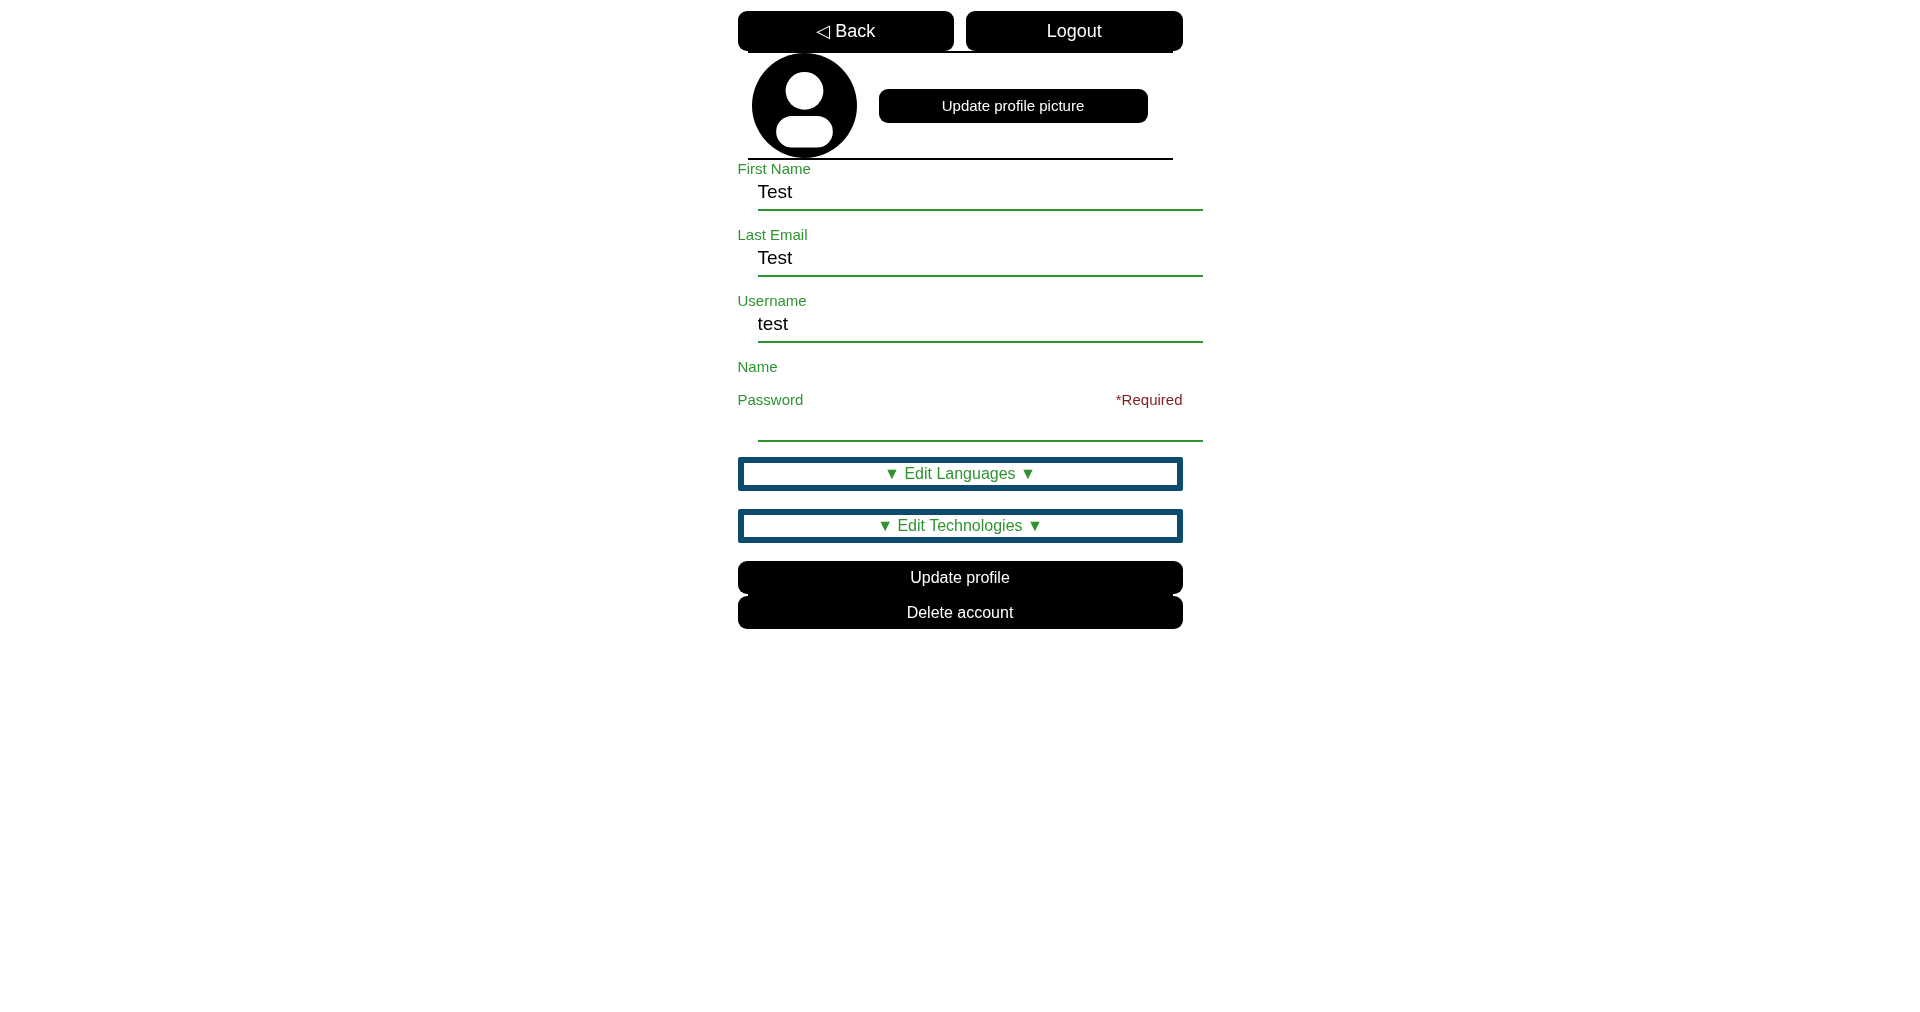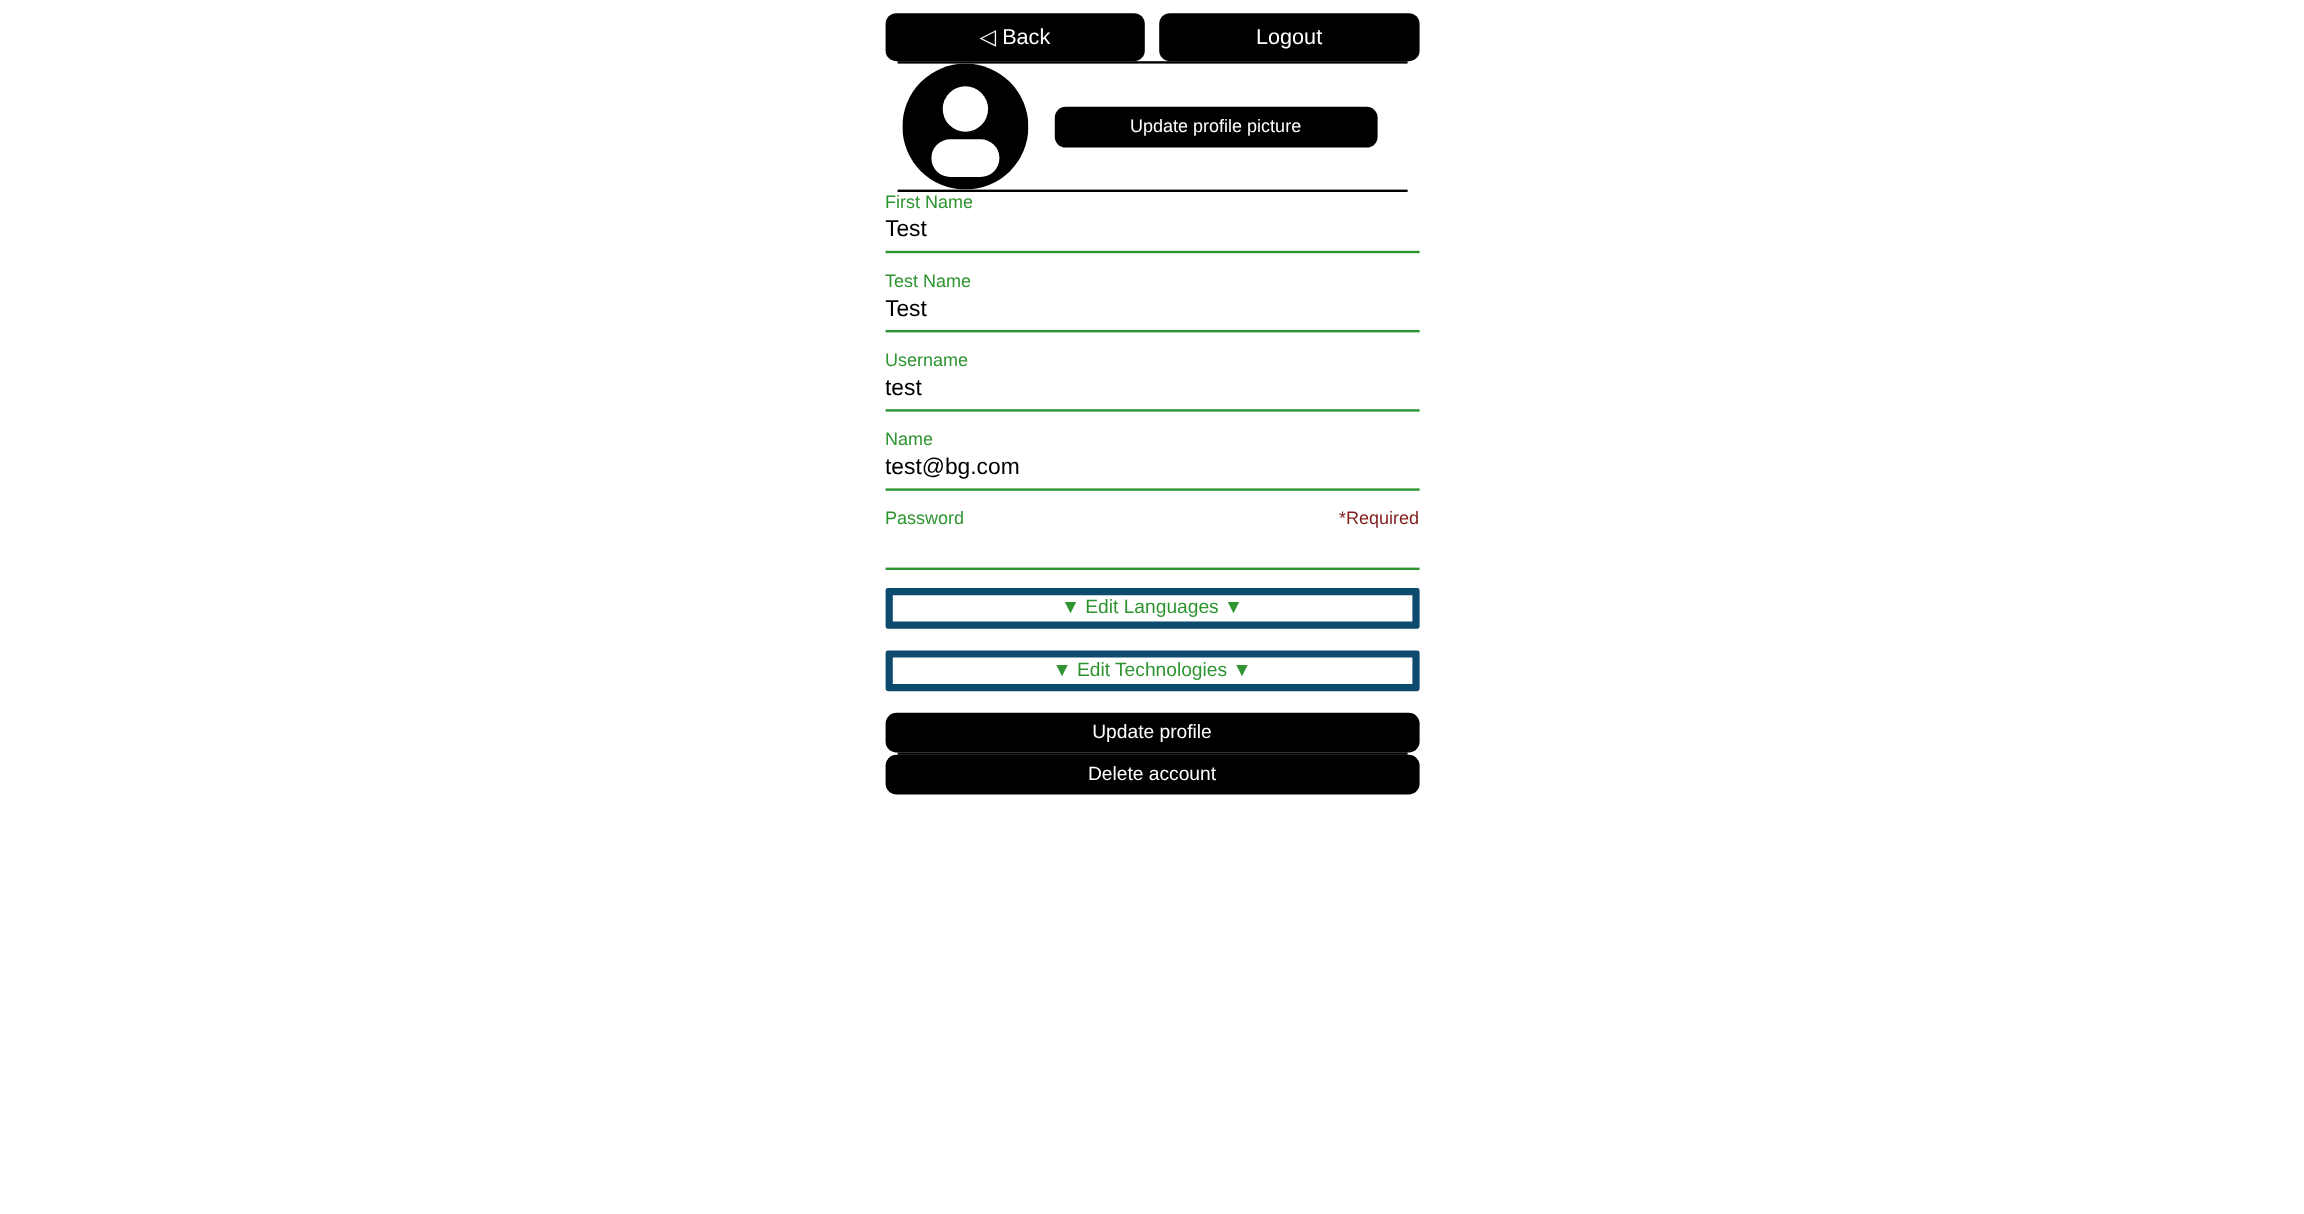--- a/index.html
+++ b/index.html
@@ -85,20 +85,21 @@
     display: block;
     width: 100%;
     border: none;
     border-bottom: 2px solid #2e9430;
     font-family: "Liberation Sans", sans-serif;
     font-size: 19px;
     color: #000000;
     padding: 3px 0 6px 0;
     outline: none;
     background: transparent;
+    margin-left: 20px;
   }
   .btn-outline {
     width: 100%;
     height: 34px;
     background: #ffffff;
     border: 6px solid #0c4a6e;
     color: #2e9430;
     font-size: 16px;
     border-radius: 2px;
     margin-bottom: 18px;
@@ -140,37 +141,36 @@
 
     <div class="field">
       <div class="field-label-row">
         <span class="field-label">First Name</span>
       </div>
       <input type="text" value="Test" style="">
     </div>
 
     <div class="field">
       <div class="field-label-row">
-        <span class="field-label">Test Name</span>
+        <span class="field-label">Last Email</span>
       </div>
       <input type="text" value="Test" style="">
     </div>
 
     <div class="field">
       <div class="field-label-row">
         <span class="field-label">Username</span>
       </div>
       <input type="text" value="test" style="">
     </div>
 
     <div class="field">
       <div class="field-label-row">
         <span class="field-label">Name</span>
       </div>
-      <input type="text" value="test@bg.com" style="">
     </div>
 
     <div class="field">
       <div class="field-label-row">
         <span class="field-label">Password</span>
         <span class="required-note">*Required</span>
       </div>
       <input type="password" value="" style="">
     </div>
 

